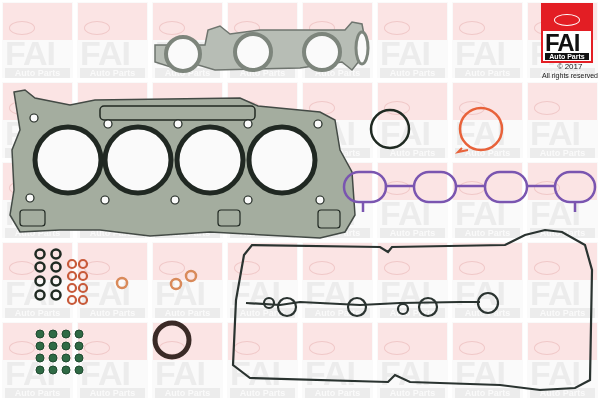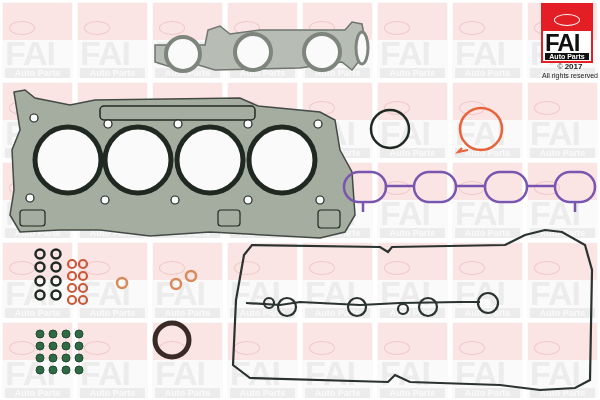--- a/index.html
+++ b/index.html
@@ -10,21 +10,21 @@
   .tile .globe{position:absolute;left:7px;top:19px;width:24px;height:12px;border:1px solid #f0c8c8;border-radius:50%;}
   .tile .fai{position:absolute;left:3px;top:36px;font-weight:bold;font-size:34px;letter-spacing:-1px;color:#ececec;line-height:30px;}
   .tile .ap{position:absolute;left:3px;right:3px;top:66px;height:10px;background:#ececec;color:#fafafa;font-size:9px;font-weight:bold;line-height:10px;text-align:center;}
   svg.parts{position:absolute;left:0;top:0;}
   .logo{position:absolute;left:541px;top:3px;width:52px;height:60px;background:#e31e24;}
   .logo .g{position:absolute;left:13px;top:11px;width:26px;height:12px;border:1.5px solid #fff;border-radius:50%;box-sizing:border-box;}
   .logo .w{position:absolute;left:2px;bottom:2px;right:2px;height:30px;background:#fff;}
   .logo .t{position:absolute;left:4px;top:29px;font-weight:bold;font-size:24px;color:#111;letter-spacing:-1px;line-height:22px;}
   .logo .b{position:absolute;left:4px;right:4px;bottom:3px;height:7px;background:#111;color:#fff;font-size:7px;font-weight:bold;line-height:7px;text-align:center;}
   .copy{position:absolute;left:540px;top:62px;width:60px;text-align:center;font-size:7px;color:#222;line-height:9px;}
-  .copy .yr{font-weight:bold;font-size:8px;}
+  .copy .yr{font-weight:normal;font-size:8px;}
 </style>
 </head>
 <body>
 
 <div class="wm" id="wm">
     <div class="tile">
       <div class="pink"></div>
       <div class="globe"></div>
       <div class="fai">FAI</div>
       <div class="ap">Auto Parts</div>

